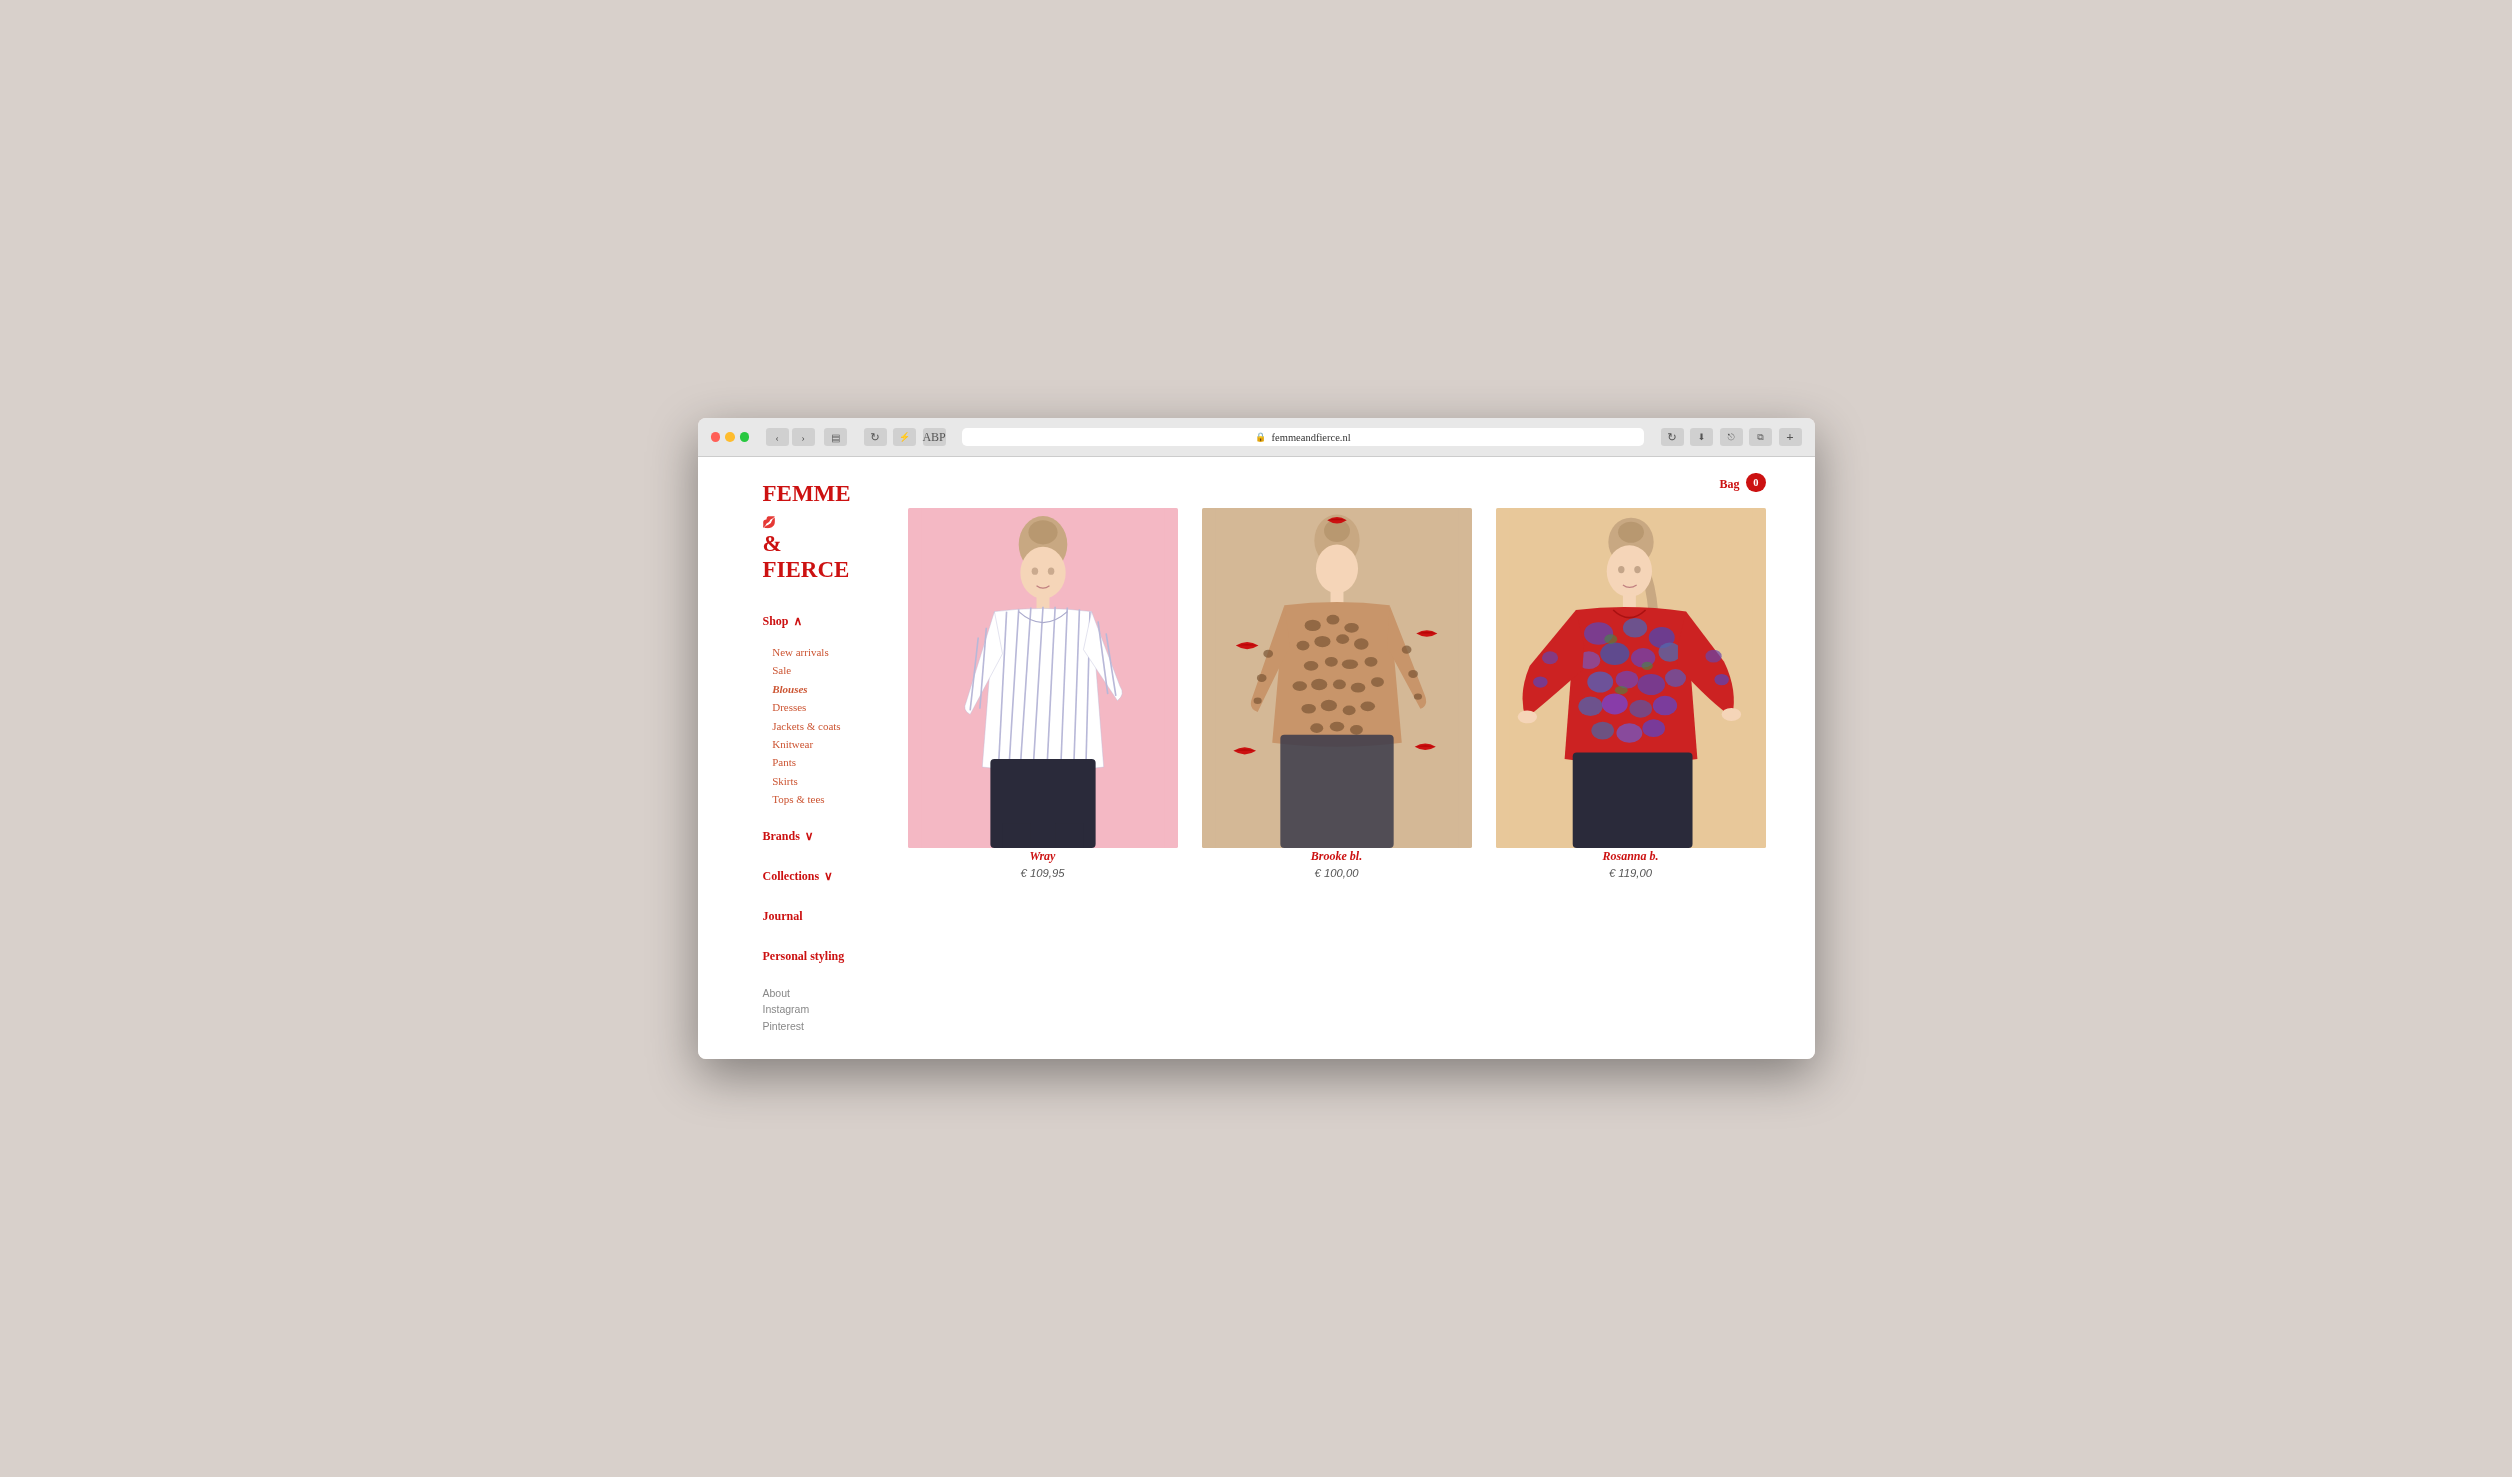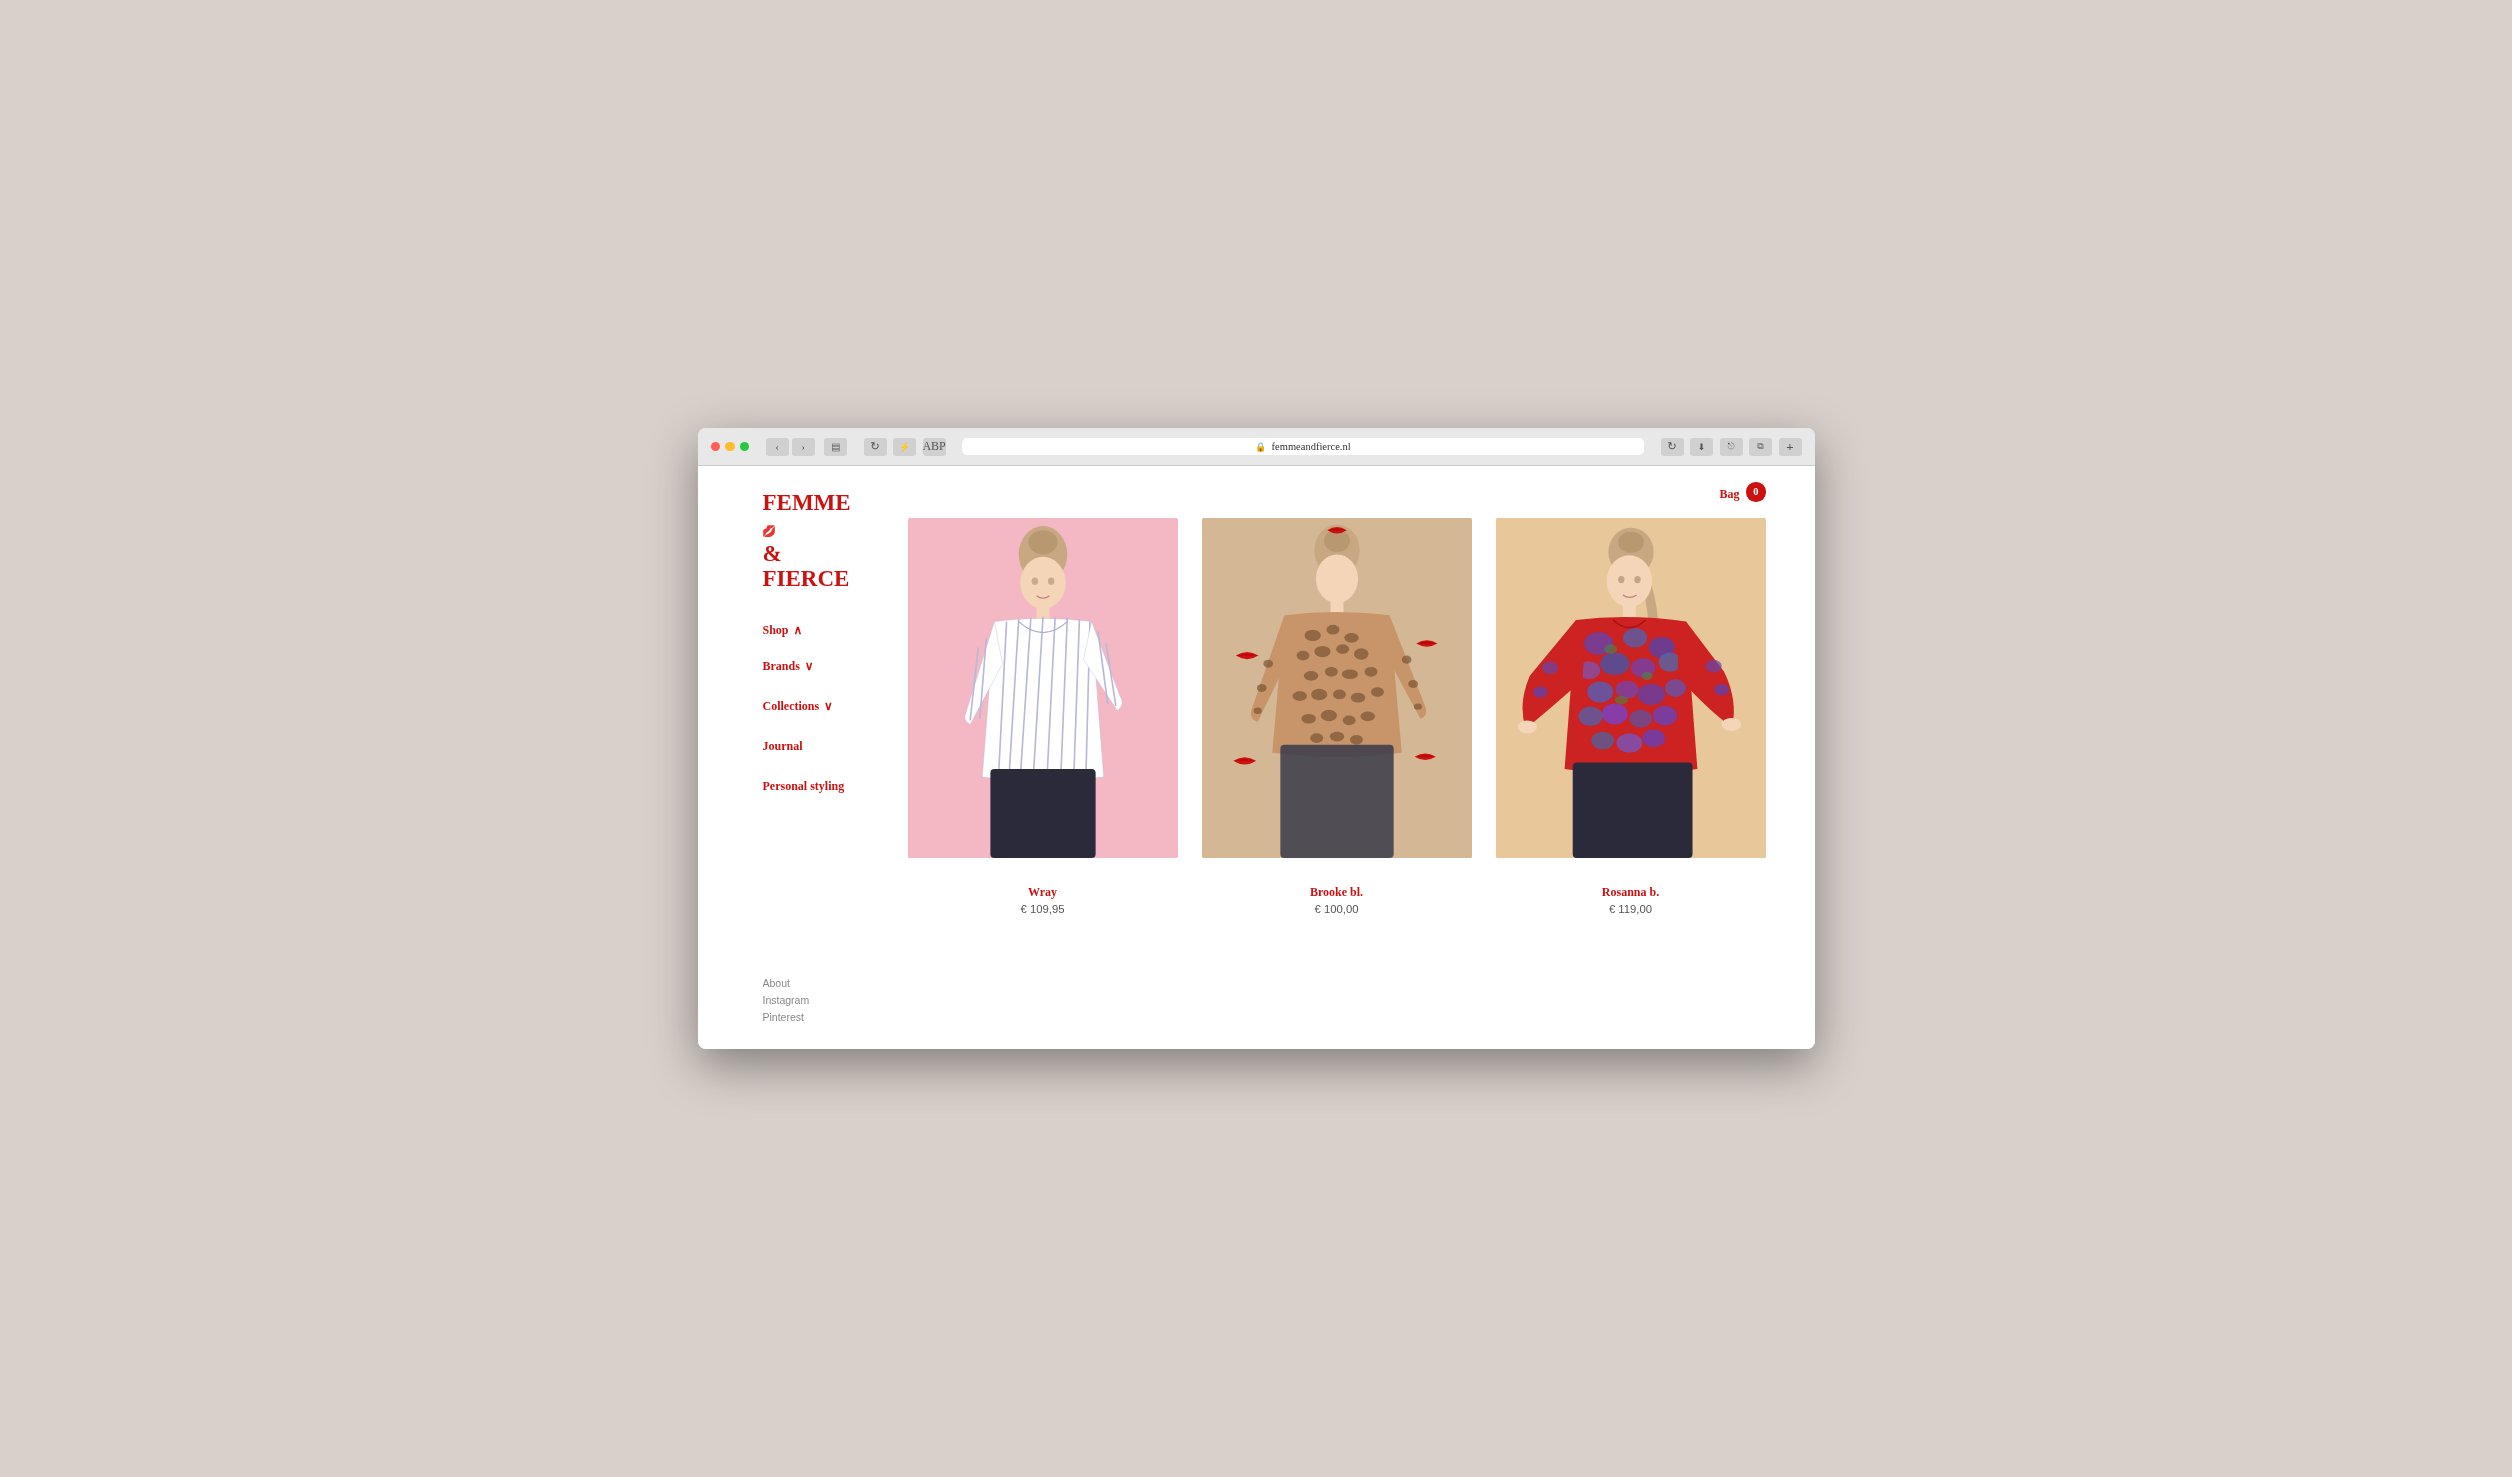--- a/index.html
+++ b/index.html
@@ -235,21 +235,22 @@
     .product-image-container {
       position: relative;
       width: 100%;
       height: 340px;
       overflow: hidden;
       border-radius: 1.6px;
     }
 
     .product-info {
       text-align: center;
-      padding-top: 27px;
+      padding-top: 1px;
+      font-style: italic;
     }
 
     .product-name {
       color: #cc1111;
       font-size: 12px;
       font-weight: bold;
       margin-bottom: 3.2px;
     }
 
     .product-price {
@@ -305,20 +306,31 @@
         </div>
       </div>
 
       <div class="nav-section">
 
         <div class="nav-shop-toggle">
           <span>Shop</span>
           <span>∧</span>
         </div>
 
+        <div class="nav-submenu">
+          <div class="nav-submenu-item">New arrivals</div>
+          <div class="nav-submenu-item">Sale</div>
+          <div class="nav-submenu-item active">Blouses</div>
+          <div class="nav-submenu-item">Dresses</div>
+          <div class="nav-submenu-item">Jackets &amp; coats</div>
+          <div class="nav-submenu-item">Knitwear</div>
+          <div class="nav-submenu-item">Pants</div>
+          <div class="nav-submenu-item">Skirts</div>
+          <div class="nav-submenu-item">Tops &amp; tees</div>
+        </div>
 
         <div class="nav-main-item">
           <span>Brands</span>
           <span>∨</span>
         </div>
 
         <div class="nav-main-item">
           <span>Collections</span>
           <span>∨</span>
         </div>

